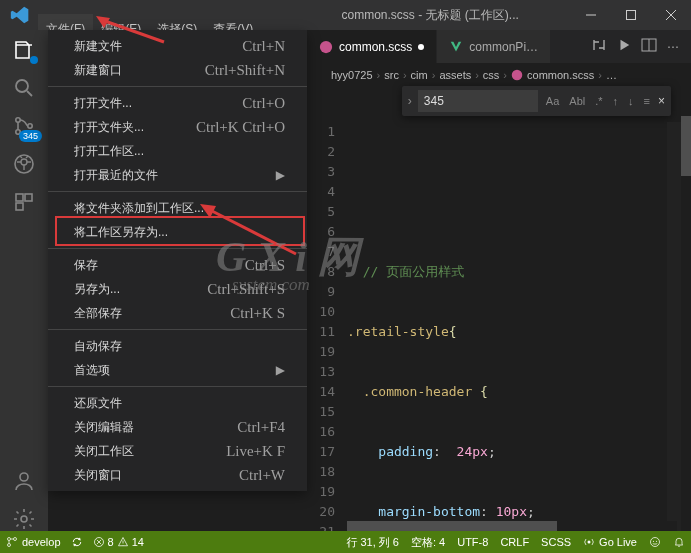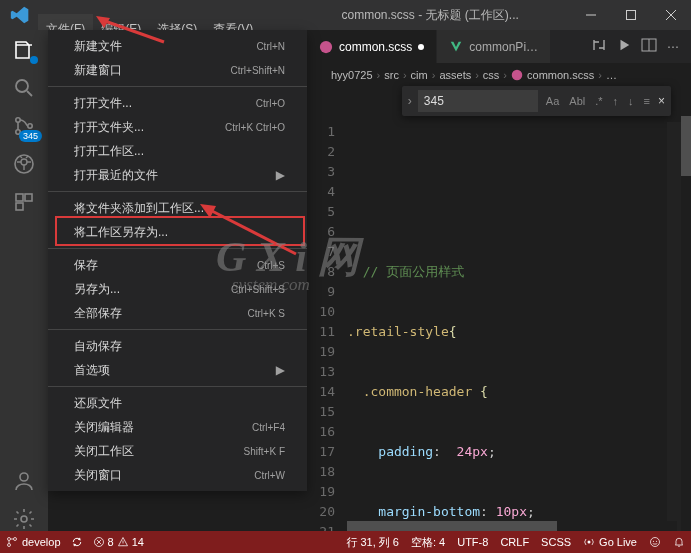--- a/index.html
+++ b/index.html
@@ -23,21 +23,21 @@
   .activitybar { position:absolute; left:0; top:30px; bottom:22px; width:48px; background:#333333; display:flex; flex-direction:column; align-items:center; padding-top:8px; gap:14px; }
   .activitybar .ab-icon { width:24px; height:24px; color:#858585; position:relative; }
   .activitybar .ab-icon.active { color:#fff; }
   .activitybar .badge { position:absolute; bottom:-4px; right:-6px; background:#007acc; color:#fff; font-size:9px; border-radius:8px; padding:0 4px; line-height:12px; }
   .activitybar .dot { position:absolute; bottom:-2px; right:-2px; width:8px; height:8px; border-radius:4px; background:#007acc; }
   .activitybar .spacer { flex:1; }
   
   .dropdown { position:absolute; left:48px; top:30px; width:259px; background:#252526; box-shadow:0 4px 12px rgba(0,0,0,.4); z-index:10; padding:4px 0; }
   .dropdown .row { display:flex; justify-content:space-between; align-items:center; padding:4px 22px 4px 26px; height:24px; color:#d8d8d8; }
   .dropdown .sep { height:1px; background:#454545; margin:4px 0; }
-  .dropdown .sc { color:#a0a0a0; font-size:10px; }
+  .dropdown .sc { color:#a0a0a0; font-size:15px;font-family:Liberation Serif, serif; }
   .dropdown .arrow { color:#a0a0a0; }
   .highlight-box { border:2px solid #d93a3a; position:absolute; left:55px; top:216px; width:250px; height:30px; z-index:11; pointer-events:none; }
   
   .anno-arrow { position:absolute; z-index:20; pointer-events:none; }
   
   .editor { position:absolute; left:307px; right:0; top:30px; bottom:22px; background:#1e1e1e; display:flex; flex-direction:column; }
   .tabs { height:34px; background:#252526; display:flex; align-items:stretch; border-bottom:1px solid #1e1e1e; }
   .tab { display:flex; align-items:center; gap:6px; padding:0 12px; background:#2d2d2d; border-right:1px solid #252526; color:#aaa; font-size:12px; }
   .tab.active { background:#1e1e1e; color:#fff; }
   .tab .tico { width:14px; height:14px; }
@@ -62,21 +62,21 @@
   .tok-brace { color:#dcdcaa; }
   .tok-prop { color:#9cdcfe; }
   .tok-num { color:#f9a8d4; }
   .tok-comment { color:#5f8e53; }
   .minimap { position:absolute; right:10px; top:92px; bottom:0; width:14px; background:#222; }
   .scroll-v { position:absolute; right:0; top:56px; bottom:0; width:10px; background:#1e1e1e; }
   .scroll-v .thumb { position:absolute; top:30px; width:10px; height:60px; background:#4f4f4f; }
   .scroll-h { position:absolute; bottom:0; left:40px; right:14px; height:10px; background:#1e1e1e; }
   .scroll-h .thumb { position:absolute; left:0; width:210px; height:10px; background:#4f4f4f; }
   
-  .statusbar { position:absolute; left:0; right:0; bottom:0; height:22px; background:#7f1d1d; color:#fff; display:flex; align-items:center; font-size:11px; padding:0 6px; gap:10px; }
+  .statusbar { position:absolute; left:0; right:0; bottom:0; height:22px; background:#4d7c0f; color:#fff; display:flex; align-items:center; font-size:11px; padding:0 6px; gap:10px; }
   .statusbar .sb-item { display:flex; align-items:center; gap:4px; }
   .statusbar .sb-right { margin-left:auto; display:flex; align-items:center; gap:12px; }
   .statusbar .err { display:flex; align-items:center; gap:3px; }
   
   .wm { position:absolute; left:216px; top:236px; color:#868686; font-family:Georgia,serif; font-size:42px; font-style:italic; opacity:.55; z-index:30; pointer-events:none; line-height:1; }
   .wm .wm1 { font-weight:bold; }
   .wm .wm2 { font-size:17px; display:block; margin-top:-2px; margin-left:16px; }
 </style>
 </head>
 <body>
@@ -214,21 +214,21 @@
   <div class="row">
       <span>还原文件</span>
       <span class="sc"></span>
     </div>
   <div class="row">
       <span>关闭编辑器</span>
       <span class="sc">Ctrl+F4</span>
     </div>
   <div class="row">
       <span>关闭工作区</span>
-      <span class="sc">Shift+K F</span>
+      <span class="sc">Live+K F</span>
     </div>
   <div class="row">
       <span>关闭窗口</span>
       <span class="sc">Ctrl+W</span>
     </div>
 </div>
 
 <div class="highlight-box"></div>
 
 <svg class="anno-arrow" style="left:96px;top:16px" width="70" height="30">

